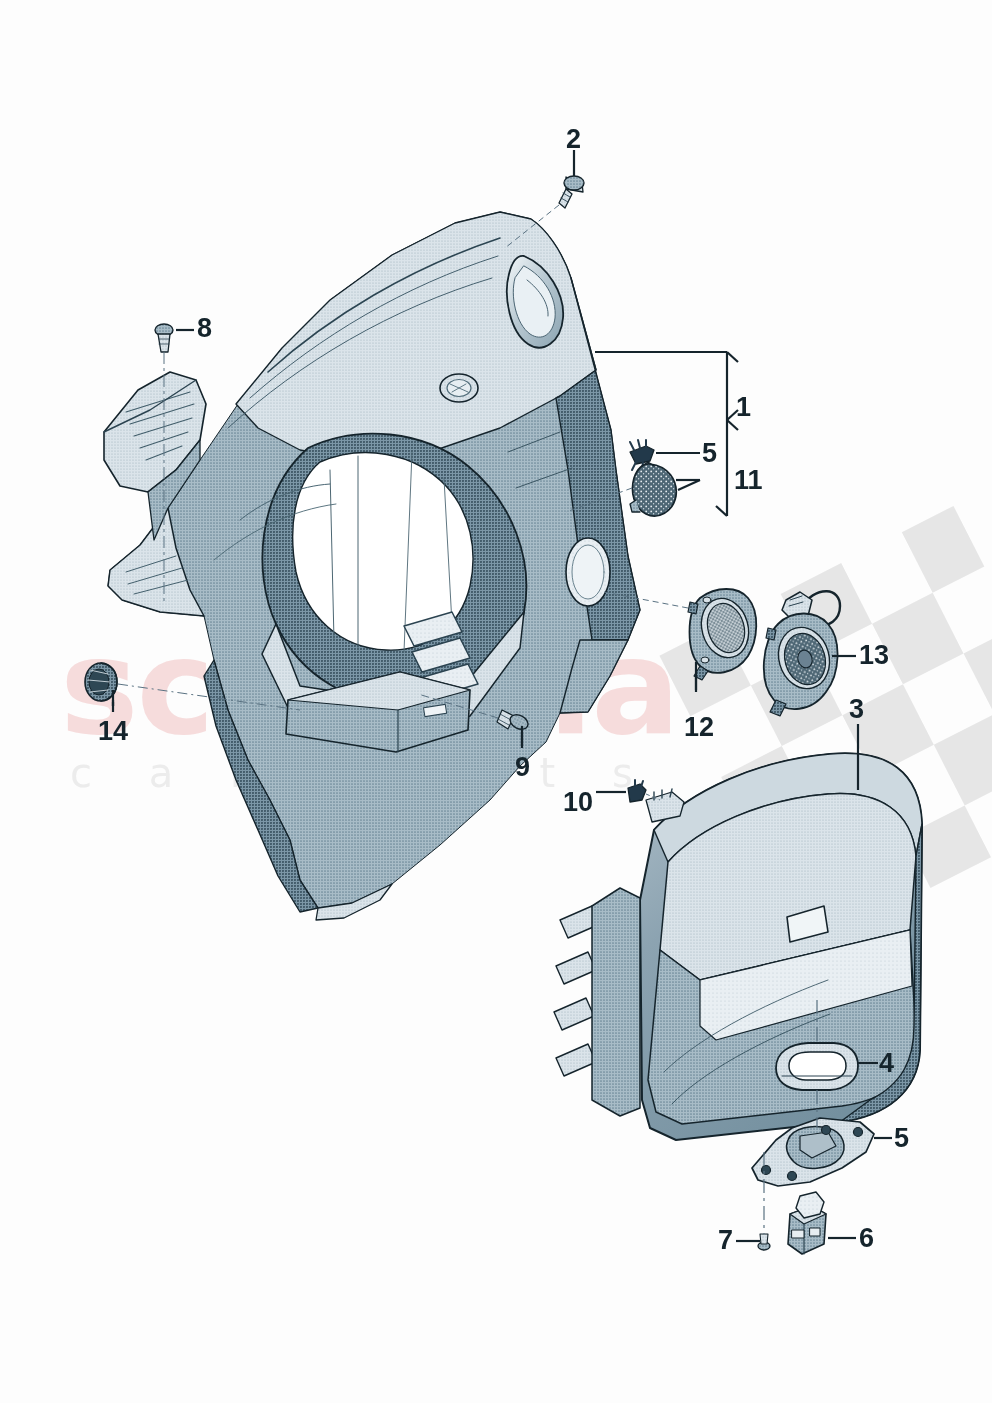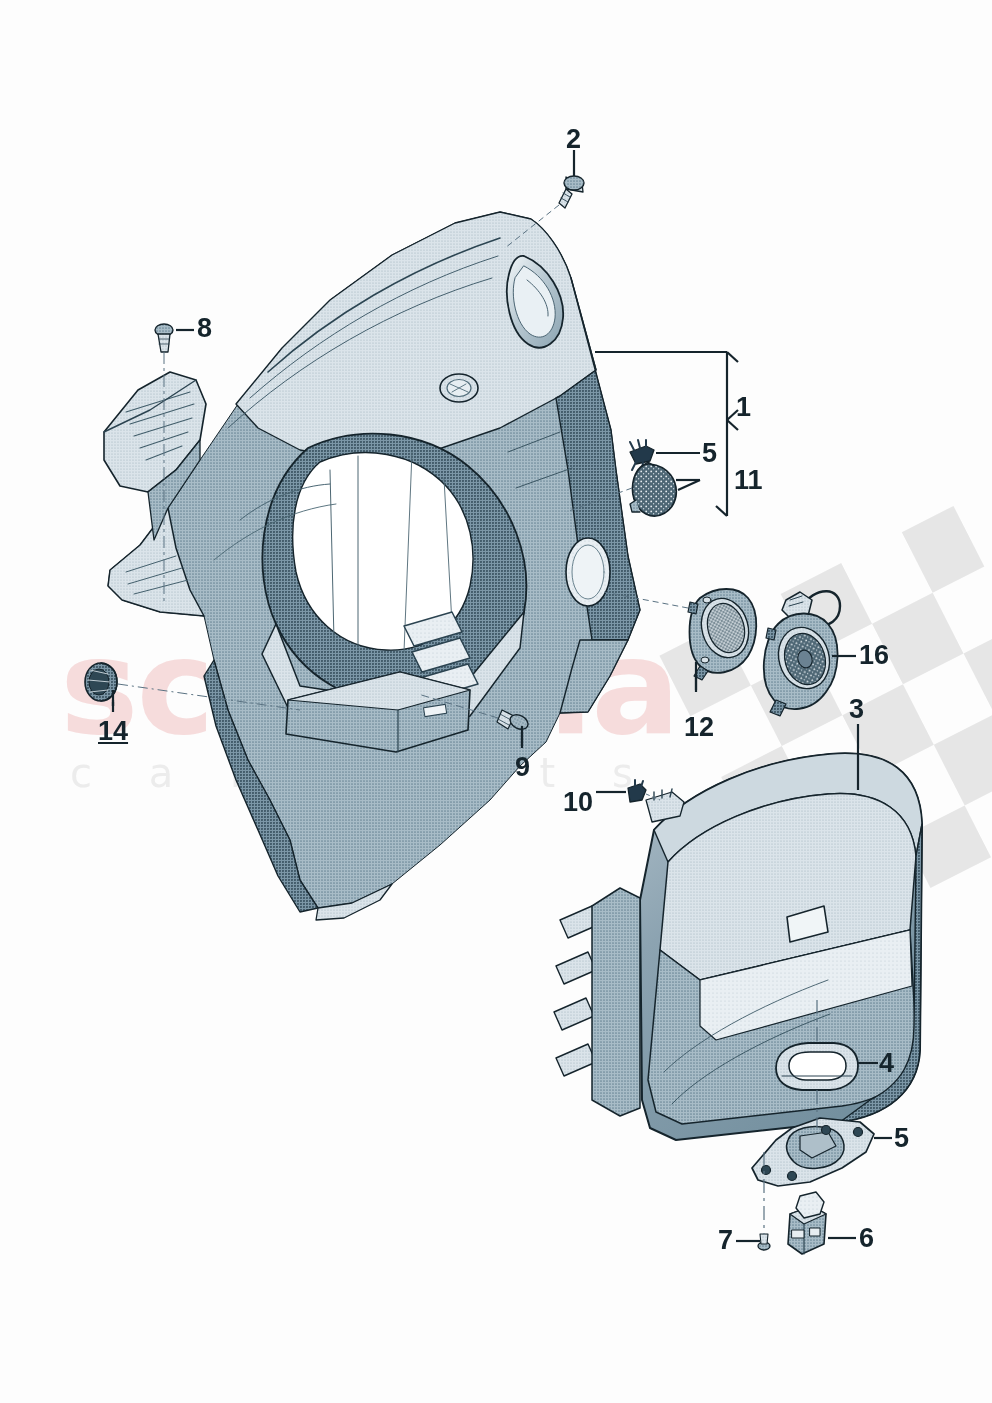--- a/index.html
+++ b/index.html
@@ -433,17 +433,17 @@
   <div class="lbl" style="left:849px;top:696px;">3</div>
   <div class="lbl" style="left:879px;top:1050px;">4</div>
   <div class="lbl" style="left:894px;top:1125px;">5</div>
   <div class="lbl" style="left:859px;top:1225px;">6</div>
   <div class="lbl" style="left:718px;top:1227px;">7</div>
   <div class="lbl" style="left:197px;top:315px;">8</div>
   <div class="lbl" style="left:515px;top:754px;">9</div>
   <div class="lbl" style="left:563px;top:778px;margin-top:11px;">10</div>
   <div class="lbl" style="left:734px;top:467px;">11</div>
   <div class="lbl" style="left:684px;top:698px;margin-top:16px;">12</div>
-  <div class="lbl" style="left:859px;top:642px;">16</div>
-  <div class="lbl" style="left:98px;top:718px;text-decoration:underline;">14</div>
+  <div class="lbl" style="left:859px;top:642px;">13</div>
+  <div class="lbl" style="left:98px;top:718px;">14</div>
   <div class="lbl" style="left:702px;top:440px;">5</div>
 
 </div>
 
 </body></html>

